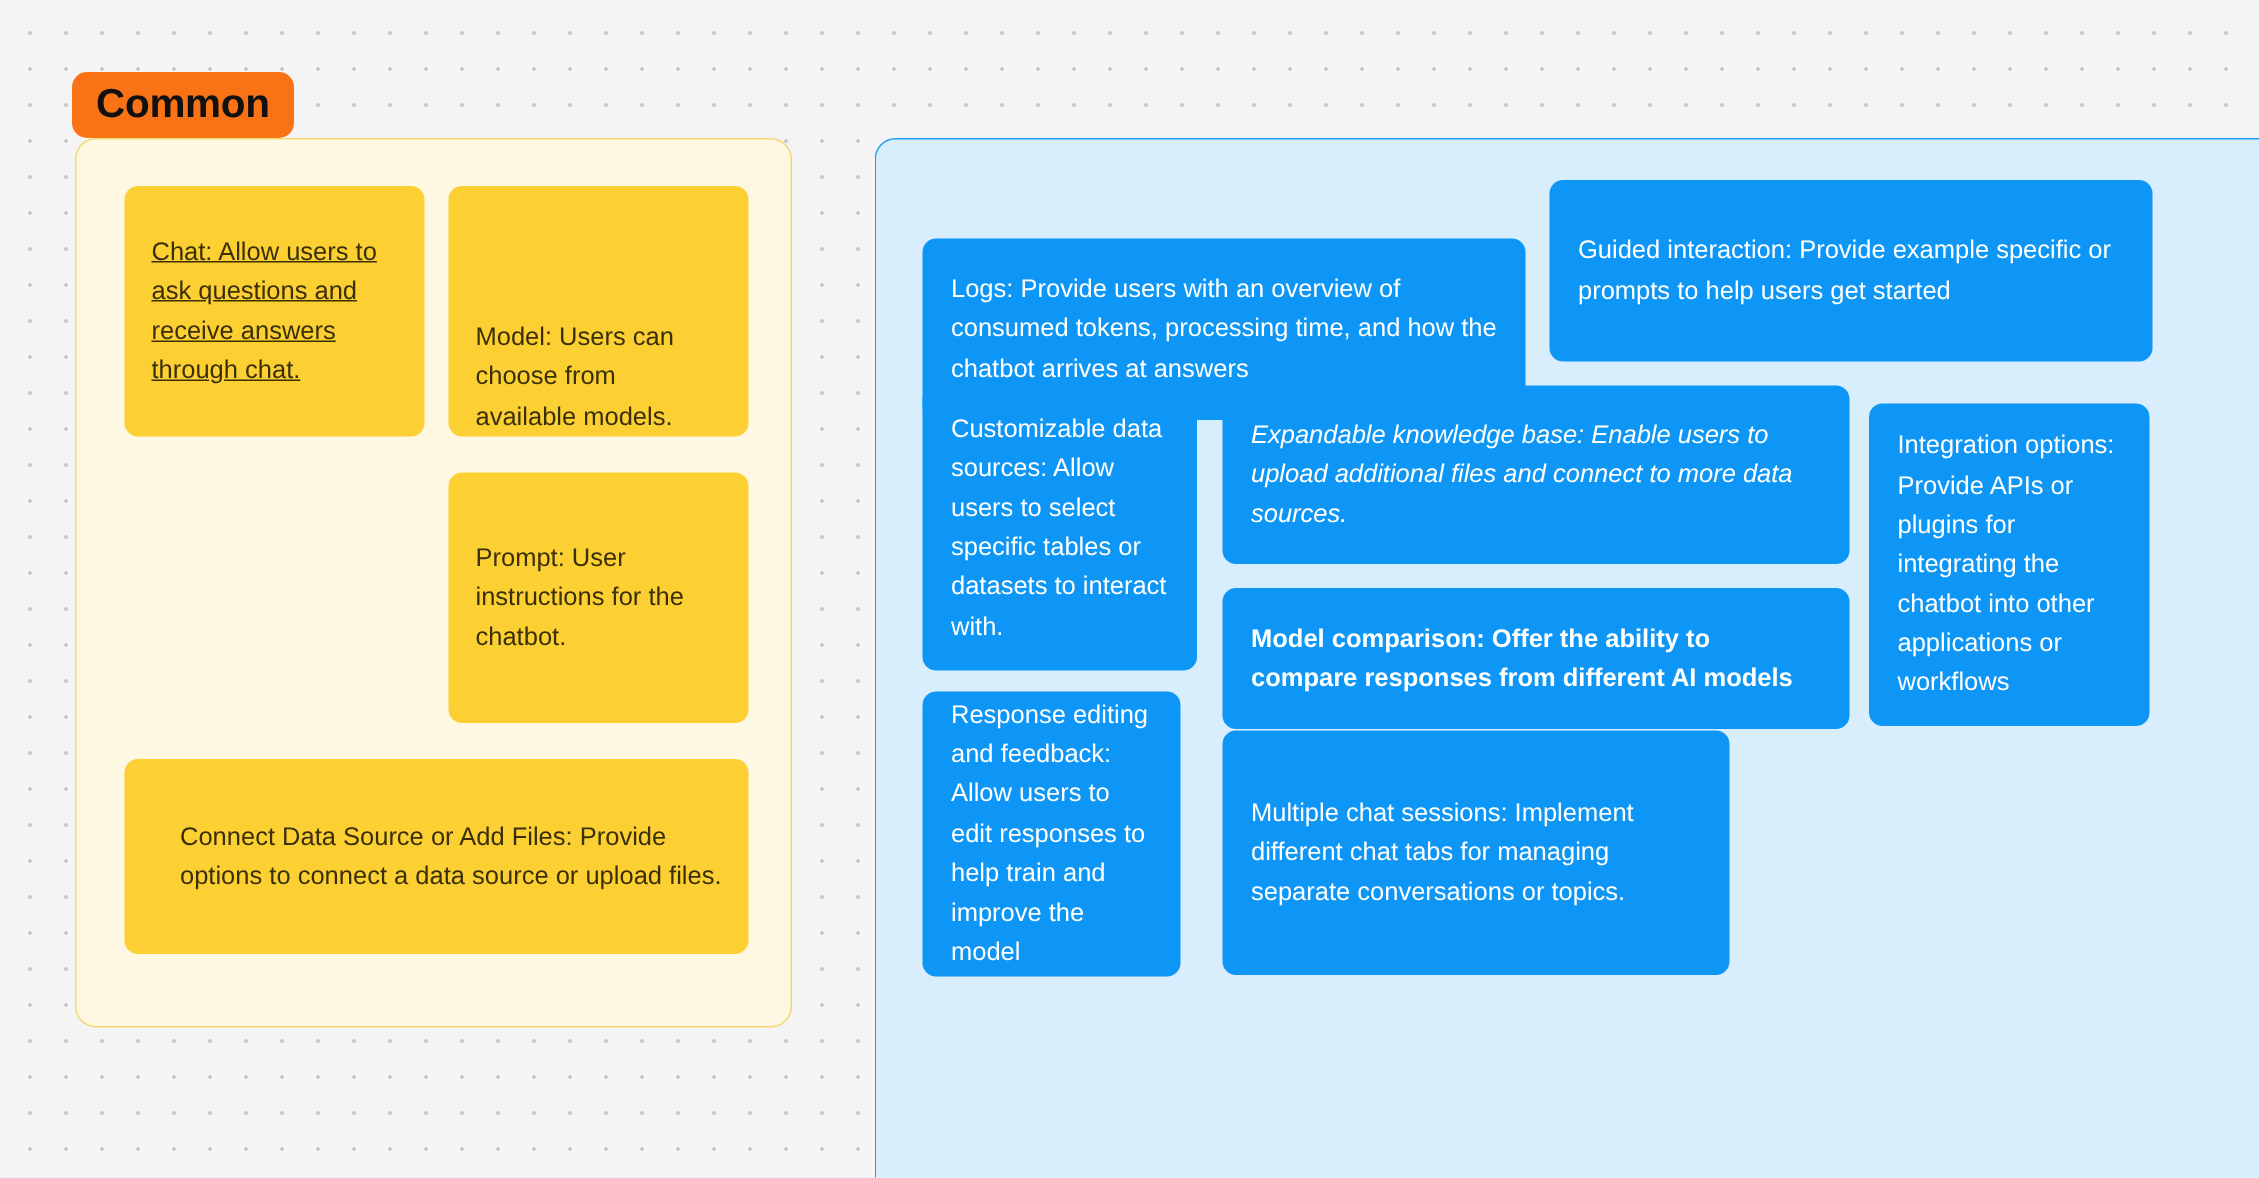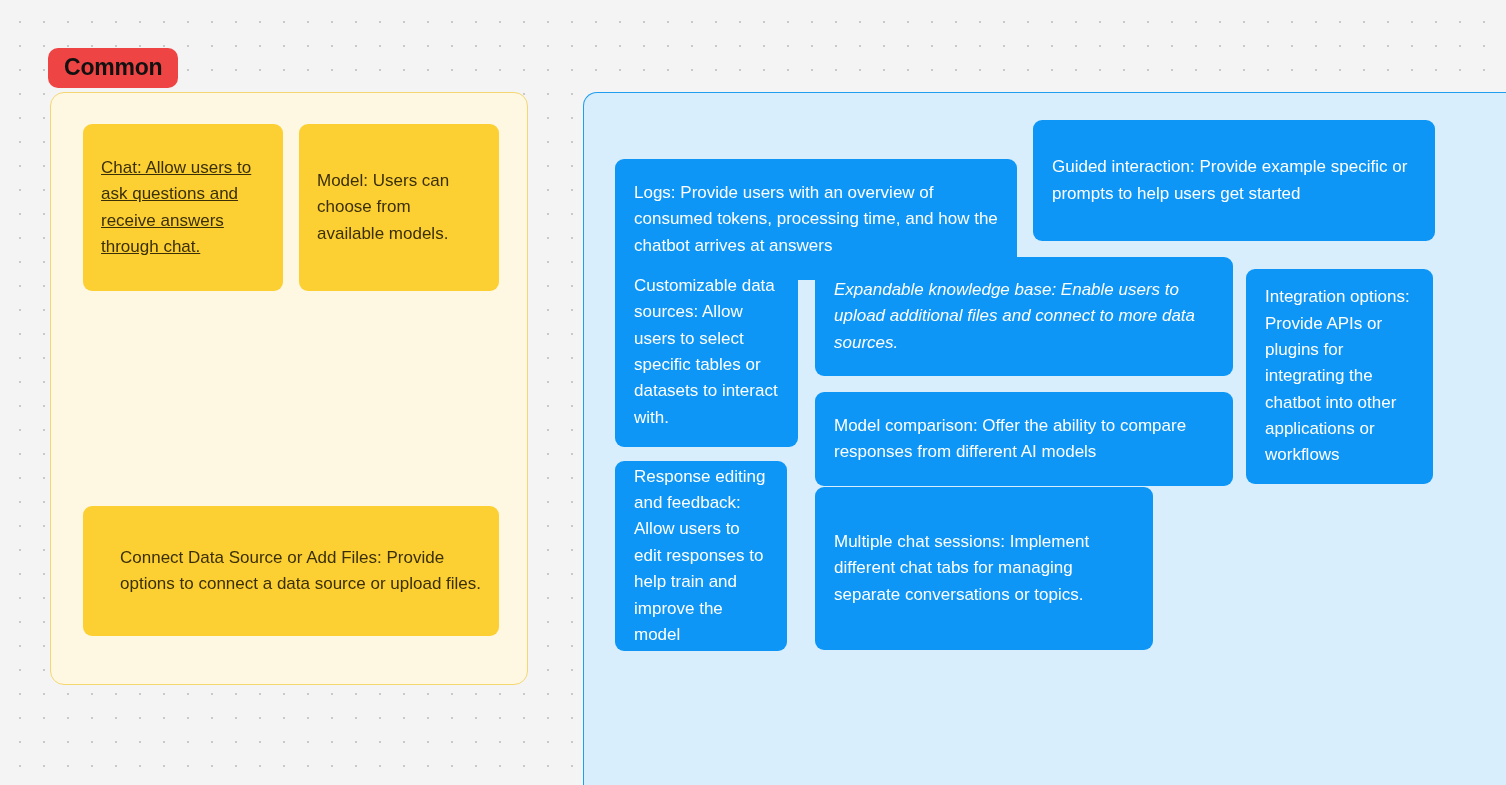--- a/index.html
+++ b/index.html
@@ -29,44 +29,44 @@
     height: 593px;
     background: #fef7e2;
     border: 1.5px solid #f5d772;
     border-radius: 14px;
     box-sizing: border-box;
   }
   #yellow-frame-label {
     position: absolute;
     left: 48px;
     top: 48px;
-    background: #ef4444;
+    background: #f97316;
     color: #111111;
-    font-size: 23px;
+    font-size: 27px;
     font-weight: bold;
     letter-spacing: -0.2px;
     padding: 8px 16px 9px 16px;
     border-radius: 10px;
     line-height: 1;
   }
 
   .y-card {
     position: absolute;
     background: #fcd033;
     color: #3b2f08;
     border-radius: 9px;
     font-size: 17px;
     line-height: 1.55;
     box-sizing: border-box;
     display: flex;
     align-items: center;
     padding: 0 18px;
   }
   #y-card-chat      { left: 32px;  top: 31px;  width: 200px; height: 167px; text-decoration: underline; }
-  #y-card-model     { left: 248px; top: 31px;  width: 200px; height: 167px; }
+  #y-card-model     { left: 248px; top: 31px;  width: 200px; height: 167px; align-items: flex-end; }
   #y-card-settings  { left: 32px;  top: 222px; width: 200px; height: 167px; }
   #y-card-prompt    { left: 248px; top: 222px; width: 200px; height: 167px; }
   #y-card-connect   { left: 32px;  top: 413px; width: 416px; height: 130px; padding-left: 37px; }
 
   
   #blue-frame {
     position: absolute;
     left: 583px;
     top: 92px;
     width: 960px;
@@ -89,40 +89,43 @@
     box-sizing: border-box;
     display: flex;
     align-items: center;
     padding: 0 19px;
   }
   #b-card-logs       { left: 31px;  top: 27px;  width: 402px; height: 121px; margin-top: 39px; }
   #b-card-guided     { left: 449px; top: 27px;  width: 402px; height: 121px; }
   #b-card-sources    { left: 31px;  top: 164px; width: 183px; height: 190px; }
   #b-card-knowledge  { left: 231px; top: 164px; width: 418px; height: 119px; font-style: italic; }
   #b-card-integration{ left: 662px; top: 164px; width: 187px; height: 215px; margin-top: 12px; }
-  #b-card-comparison { left: 231px; top: 299px; width: 418px; height: 94px; }
+  #b-card-comparison { left: 231px; top: 299px; width: 418px; height: 94px; font-weight: bold; }
   #b-card-editing    { left: 31px;  top: 368px; width: 172px; height: 190px; justify-content: center; }
   #b-card-sessions   { left: 231px; top: 394px; width: 338px; height: 163px; }
 </style>
 </head>
 <body>
 
 <div id="yellow-frame-label">Common</div>
 
 <div id="yellow-frame">
 
   <div class="y-card" id="y-card-chat">
     <span>Chat: Allow users to ask questions and receive answers through chat.</span>
   </div>
 
   <div class="y-card" id="y-card-model">
     <span>Model: Users can choose from available models.</span>
   </div>
 
 
+  <div class="y-card" id="y-card-prompt">
+    <span>Prompt: User instructions for the chatbot.</span>
+  </div>
 
   <div class="y-card" id="y-card-connect">
     <span>Connect Data Source or Add Files: Provide options to connect a data source or upload files.</span>
   </div>
 
 </div>
 
 <div id="blue-frame">
 
   <div class="b-card" id="b-card-logs">

